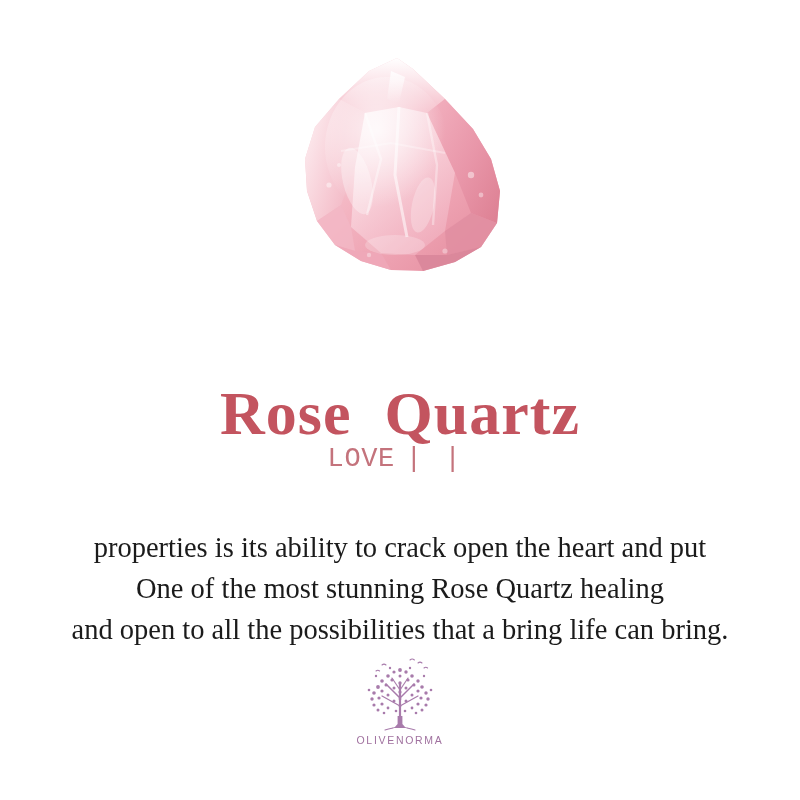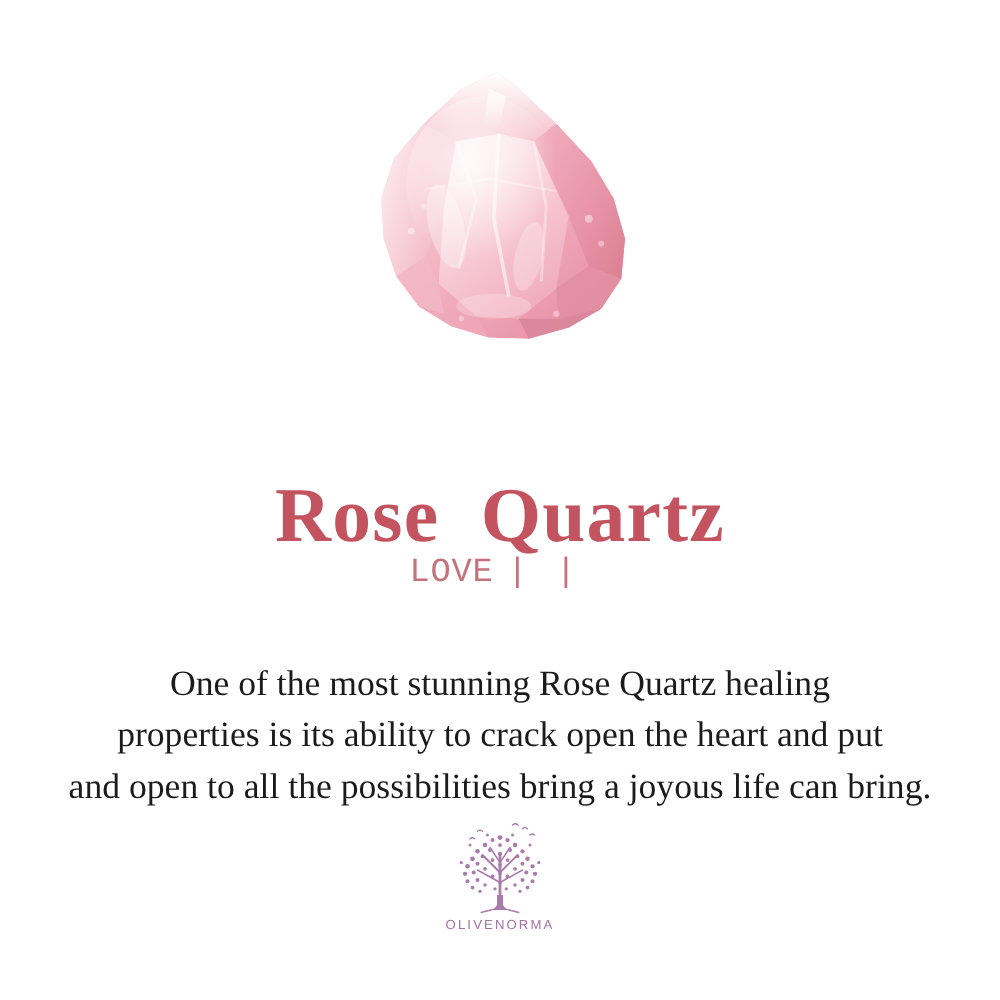--- a/index.html
+++ b/index.html
@@ -204,23 +204,23 @@
 
   <h1 class="title">Rose  Quartz</h1>
 
   <div class="subtitle">
     <span>LOVE</span>
     <span class="sep">|</span>
     <span class="sep">|</span>
   </div>
 
   <p class="body-copy">
+    <span class="ln">properties is its ability to crack open the heart and put</span>
     <span class="ln">One of the most stunning Rose Quartz healing</span>
-    <span class="ln">properties is its ability to crack open the heart and put</span>
-    <span class="ln">and open to all the possibilities bring a joyous life can bring.</span>
+    <span class="ln">and open to all the possibilities that a bring life can bring.</span>
   </p>
 
   <div class="logo">
     <svg class="logo-mark" viewBox="0 0 96 78" xmlns="http://www.w3.org/2000/svg">
       <g fill="#a87bab">
 
         <circle cx="48" cy="16" r="1.9"></circle>
           <circle cx="42" cy="18" r="1.6"></circle>
           <circle cx="54" cy="18" r="1.7"></circle>
         <circle cx="36" cy="22" r="1.8"></circle>

